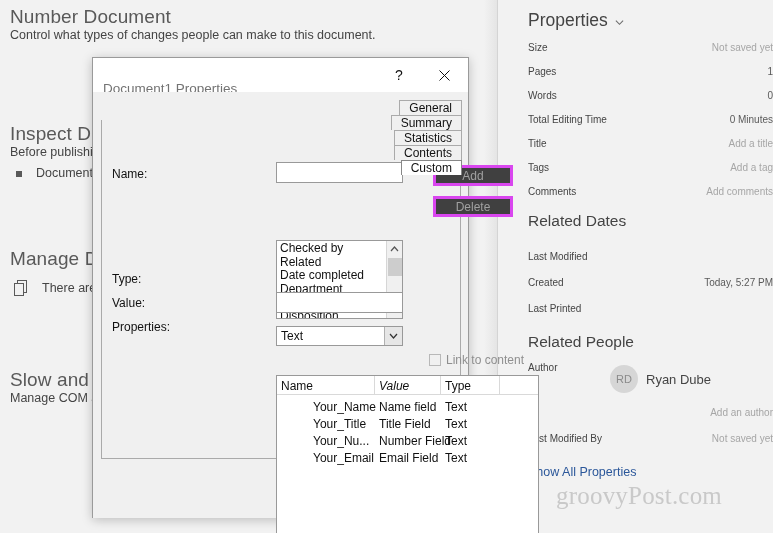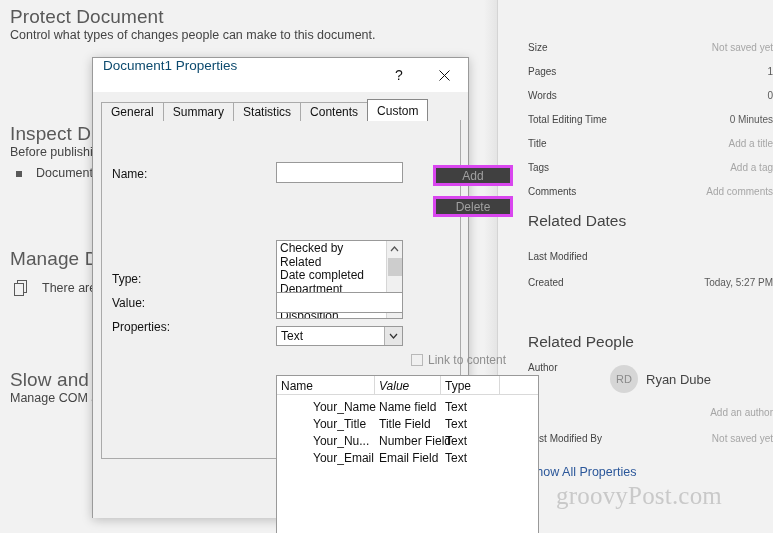--- a/index.html
+++ b/index.html
@@ -93,39 +93,39 @@
     position:absolute; left:92px; top:57px; width:377px; height:461px;
     background:#f0f0f0;
     border:1px solid #9a9a9a;
     box-shadow:0 2px 10px rgba(0,0,0,0.22);
   }
   #dlg-titlebar {
     height:34px; background:#ffffff; position:relative;
     border-bottom:1px solid #ffffff;
   }
   #dlg-title {
-    position:absolute; left:10px; top:0;
-    font-size:13.5px; color:#0c4a6e;
+    position:absolute; left:10px; top:23px;
+    font-size:13.5px; color:#737373;
   }
   #dlg-help {
     position:absolute; right:56px; top:6px; width:26px; height:22px;
     display:flex; align-items:center; justify-content:center;
     font-size:14px; color:#111; cursor:pointer;
   }
   #dlg-close {
     position:absolute; right:8px; top:6px; width:32px; height:22px;
     display:flex; align-items:center; justify-content:center;
     cursor:pointer;
   }
   #dlg-body { position:relative; height:426px; background:#f0f0f0; }
 
   
   #tabstrip {
     position:absolute; left:8px; top:8px; width:360px; height:21px;
-    display:flex; align-items:flex-end;
+    display:flex; align-items:flex-end;flex-direction:column;
   }
   .tab {
     height:19px; padding:0 9px; font-size:12px; color:#111;
     background:#f0f0f0; border:1px solid #aaaaaa; border-bottom:none;
     display:flex; align-items:center; margin-right:-1px; cursor:pointer;
     position:relative; z-index:1;
   }
   .tab.active {
     background:#ffffff; height:22px; z-index:3;
     border-color:#888888;
@@ -182,21 +182,21 @@
   }
 
   
   .dlg-btn {
     position:absolute; background:#404040; border:3px solid #d946ef;
     font-size:12px; color:#a0a0a0;
     display:flex; align-items:center; justify-content:center; cursor:default;
   }
   
   #link-wrap {
-    position:absolute; left:318px; top:261px; display:flex; align-items:center;
+    position:absolute; left:336px; top:261px; display:flex; align-items:center;
   }
   #link-box {
     width:12px; height:12px; background:#f0f0f0; border:1px solid #b8b8b8;
     margin-right:5px;
   }
   #link-label { font-size:12px; color:#8f8f8f; white-space:nowrap; }
 
   
   #prop-grid {
     position:absolute; left:183px; top:283px; width:263px; height:189px;
@@ -219,21 +219,21 @@
   .c-name { left:36px; }
   .c-val  { left:102px; }
   .c-type { left:168px; }
 </style>
 </head>
 <body>
 
 <div id="backstage-left">
 
   <div class="bs-section" style="top:6px;">
-    <div class="bs-heading">Protect Document</div>
+    <div class="bs-heading">Number Document</div>
     <div class="bs-sub">Control what types of changes people can make to this document.</div>
   </div>
 
   <div class="bs-section" style="top:123px;">
     <div class="bs-heading">Inspect Do</div>
     <div class="bs-sub">Before publishin</div>
     <div class="bs-bullet-row">
       <div class="bs-sq"></div>
       <div class="bs-bullet-txt">Document p</div>
     </div>
@@ -254,20 +254,26 @@
     <div class="bs-heading">Slow and D</div>
     <div class="bs-sub">Manage COM ad</div>
   </div>
 </div>
 
 <div id="pane-shadow"></div>
 <div id="pane-divider"></div>
 
 <div id="props-pane">
 
+  <div id="props-title-row">
+    <div id="props-title">Properties</div>
+    <svg class="chev" viewBox="0 0 10 10">
+      <polyline points="1,3 5,7 9,3" fill="none" stroke="#6b6b6b" stroke-width="1.2"></polyline>
+    </svg>
+  </div>
 
   <div class="prop-row" style="top:42px;">
     <div class="prop-label">Size</div>
     <div class="prop-value placeholder">Not saved yet</div>
   </div>
   <div class="prop-row" style="top:66px;">
     <div class="prop-label">Pages</div>
     <div class="prop-value">1</div>
   </div>
   <div class="prop-row" style="top:90px;">
@@ -292,20 +298,24 @@
   </div>
 
   <div class="grp-heading" style="top:212px;">Related Dates</div>
   <div class="prop-row" style="top:251px;">
     <div class="prop-label">Last Modified</div>
     <div class="prop-value"></div>
   </div>
   <div class="prop-row" style="top:277px;">
     <div class="prop-label">Created</div>
     <div class="prop-value">Today, 5:27 PM</div>
+  </div>
+  <div class="prop-row" style="top:303px;">
+    <div class="prop-label">Last Printed</div>
+    <div class="prop-value"></div>
   </div>
 
   <div class="grp-heading" style="top:333px;">Related People</div>
   <div class="prop-row" style="top:362px;">
     <div class="prop-label">Author</div>
   </div>
   <div id="author-row" style="top:365px; left:112px;">
     <div id="avatar">RD</div>
     <div id="author-name">Ryan Dube</div>
   </div>

